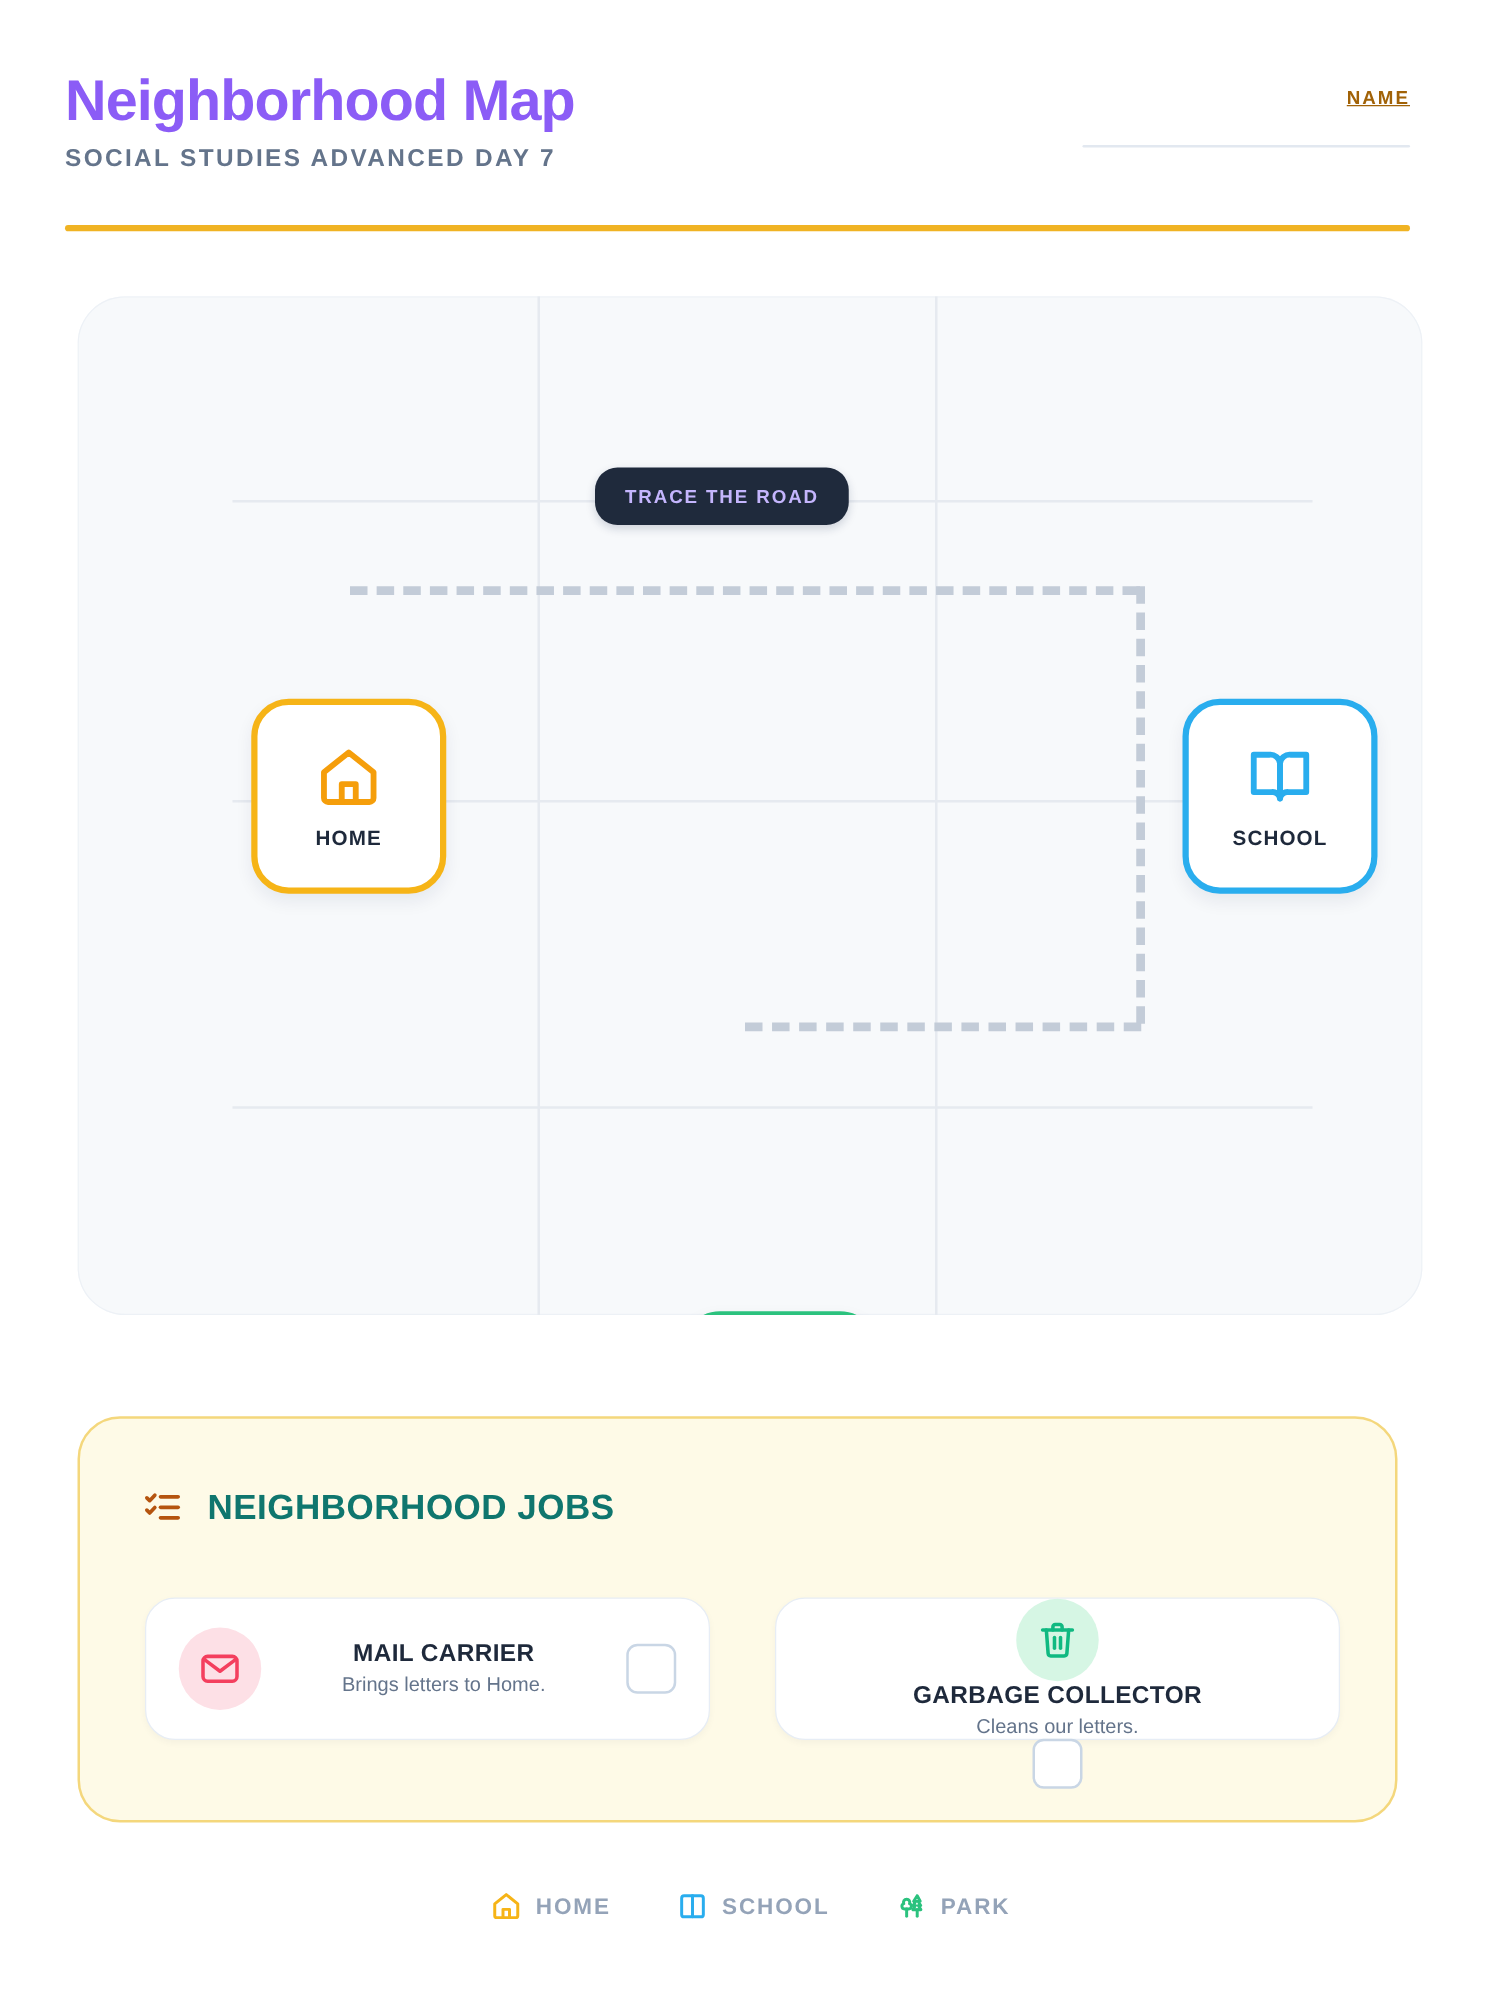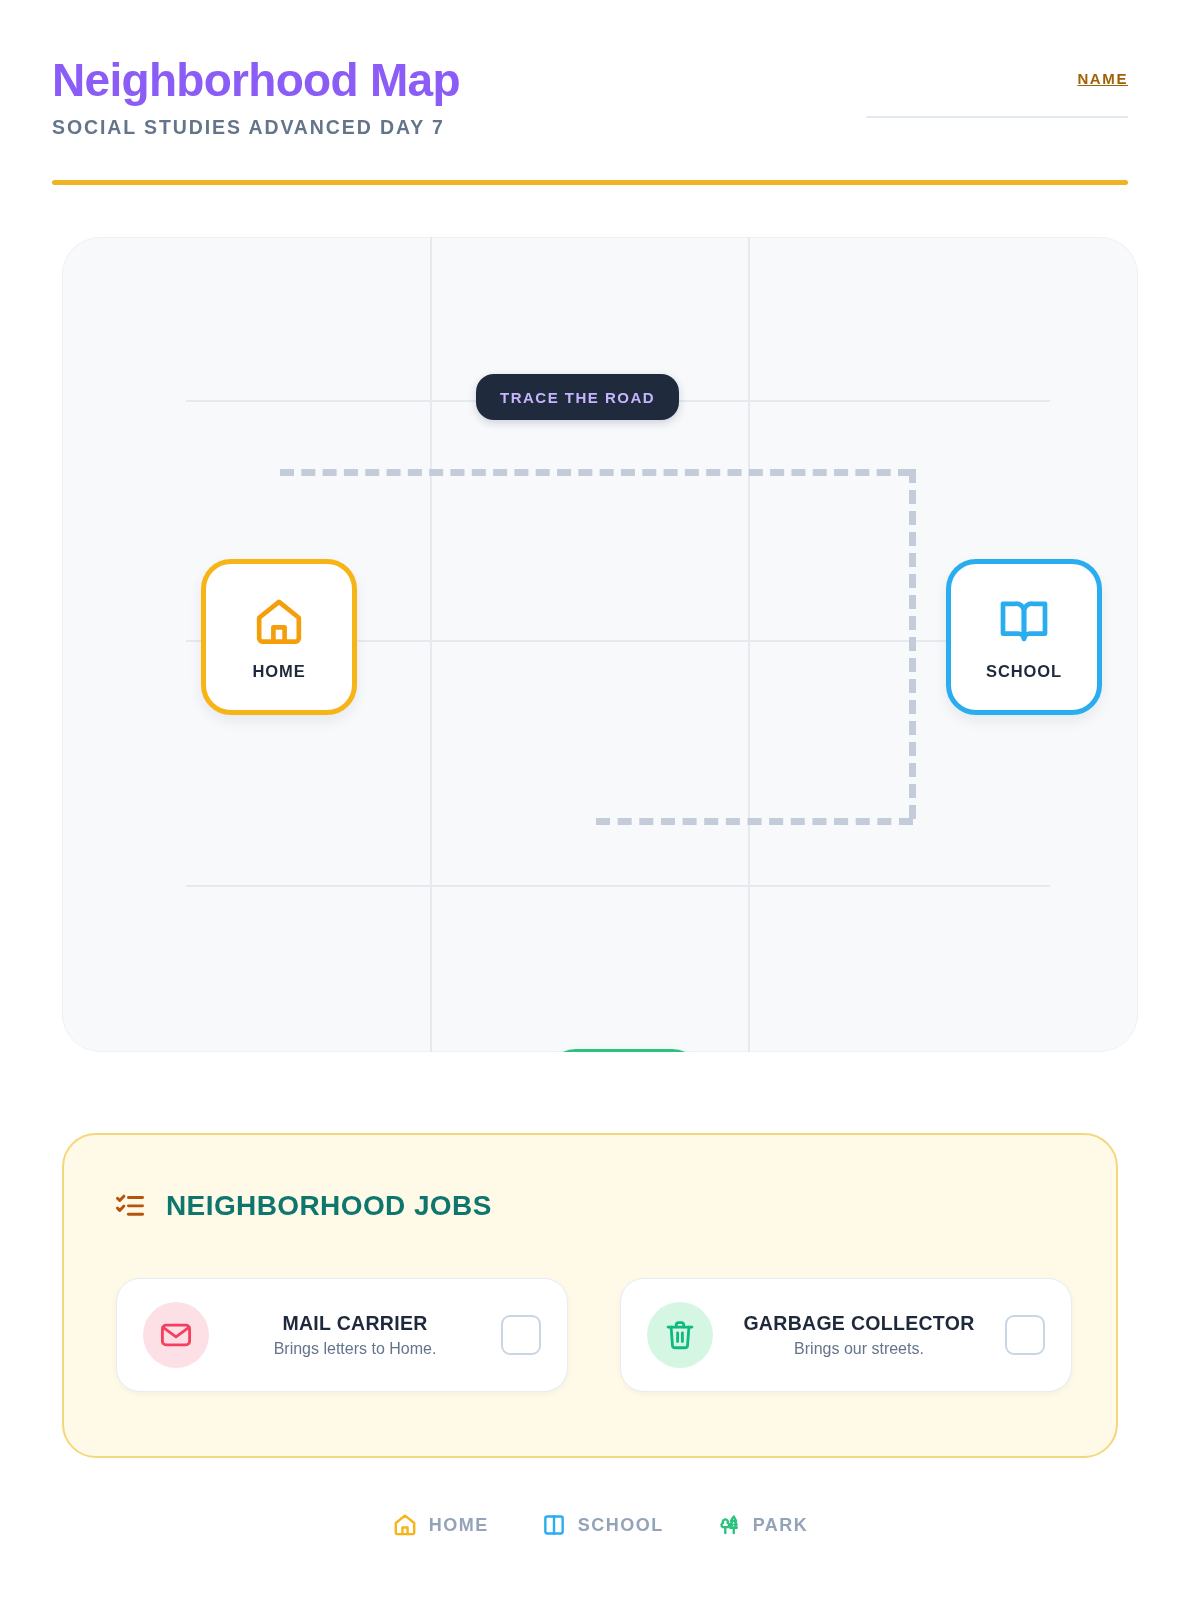--- a/index.html
+++ b/index.html
@@ -187,21 +187,21 @@
     height: 114px;
     background: #FFFFFF;
     border: 1.5px solid #E7EDF5;
     border-radius: 24px;
     display: flex;
     align-items: center;
     padding: 0 26px;
     box-shadow: 0 2px 6px rgba(15, 35, 70, 0.04);
   }
   .job-card.left  { left: 52px; }
-  .job-card.right { left: 556px; }
+  .job-card.right { left: 556px; flex-direction: column; }
 
   .job-badge {
     width: 66px;
     height: 66px;
     border-radius: 50%;
     display: flex;
     align-items: center;
     justify-content: center;
     flex: 0 0 auto;
   }
@@ -348,21 +348,21 @@
         <svg viewBox="0 0 24 24" fill="none" stroke="#10B981" stroke-width="2" stroke-linecap="round" stroke-linejoin="round">
           <path d="M3.6 6.4h16.8"></path>
           <path d="M9.4 6.4V4.6a1.3 1.3 0 0 1 1.3-1.3h2.6a1.3 1.3 0 0 1 1.3 1.3v1.8"></path>
           <path d="M5.7 6.4 6.7 19.6a1.5 1.5 0 0 0 1.5 1.4h7.6a1.5 1.5 0 0 0 1.5-1.4L18.3 6.4"></path>
           <path d="M10.3 10.6v6"></path>
           <path d="M13.7 10.6v6"></path>
         </svg>
       </span>
       <span class="job-text">
         <span class="job-name">GARBAGE COLLECTOR</span>
-        <span class="job-desc" style="display:block;">Brings our streets.</span>
+        <span class="job-desc" style="display:block;">Cleans our letters.</span>
       </span>
       <span class="job-check"></span>
     </div>
   </div>
 
   <div class="legend">
 
     <div class="legend-item">
       <span>
         <svg viewBox="0 0 24 24" fill="none" stroke="#F6B417" stroke-width="2.2" stroke-linecap="round" stroke-linejoin="round">

